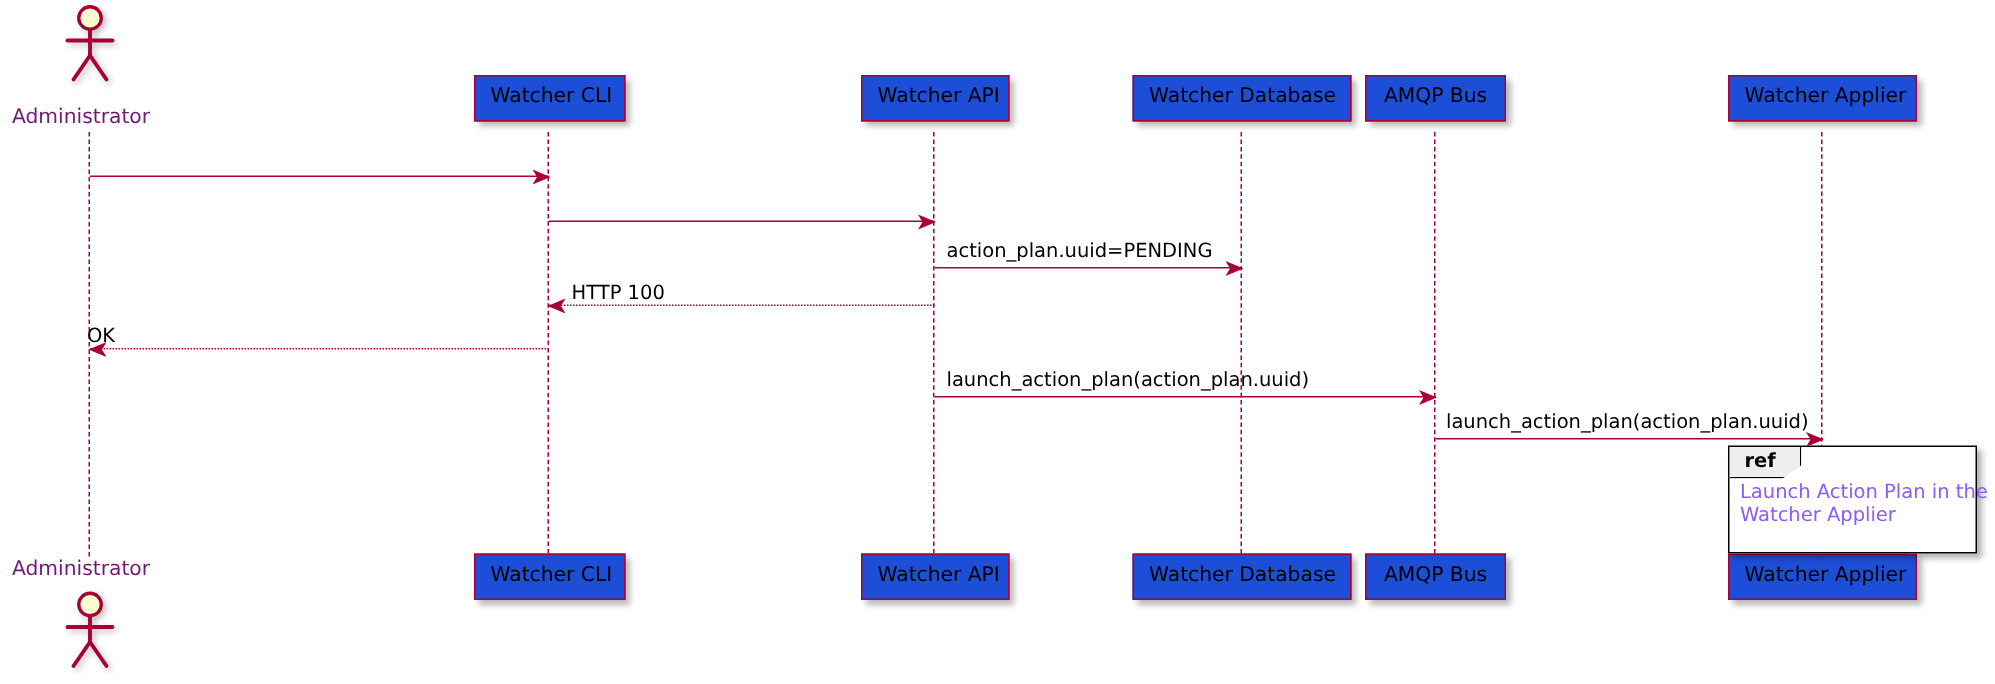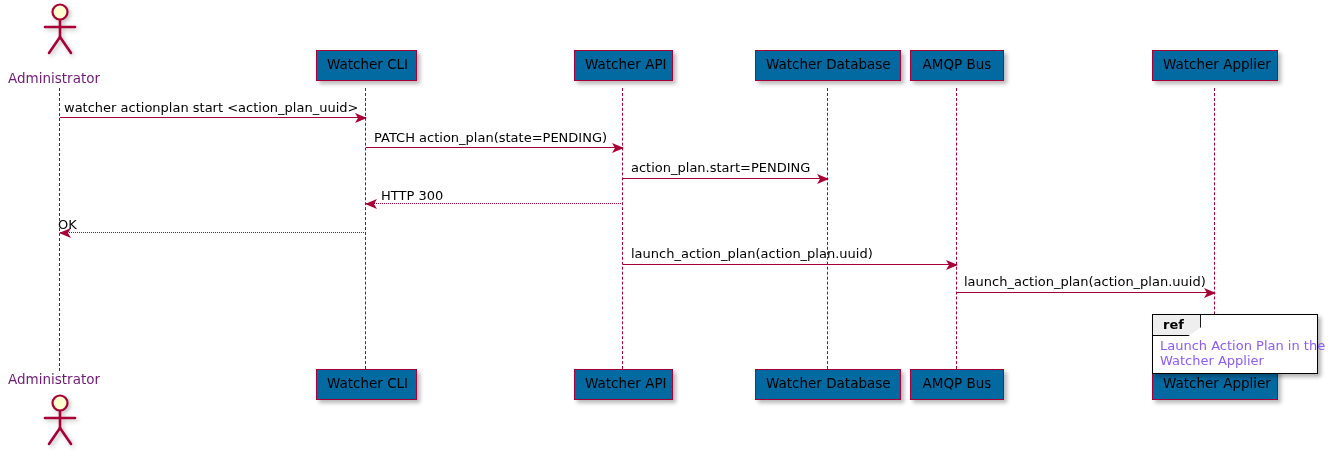--- a/index.html
+++ b/index.html
@@ -14,21 +14,21 @@
     position: relative;
     width: 1330px;
     height: 456px;
     background: #ffffff;
     overflow: hidden;
   }
   
   .participant {
     position: absolute;
     box-sizing: border-box;
-    background: #0369a1;
+    background: #1d4ed8;
     border: 1.5px solid #A80036;
     color: #000000;
     font-size: 13.5px;
     line-height: 1;
     text-align: center;
     padding: 7px 10px 8px 10px;
     white-space: nowrap;
     box-shadow: 3px 3px 4px rgba(0,0,0,0.28);
     z-index: 5;
   }
@@ -130,51 +130,49 @@
     <div class="participant" style="left: 755px; top: 50px; width: 146px;"><span>Watcher Database</span></div>
     <div class="participant" style="left: 755px; top: 369px; width: 146px;"><span>Watcher Database</span></div>
     <div class="participant" style="left: 910px; top: 50px; width: 94px;"><span>AMQP Bus</span></div>
     <div class="participant" style="left: 910px; top: 369px; width: 94px;"><span>AMQP Bus</span></div>
     <div class="participant" style="left: 1152px; top: 50px; width: 126px;"><span>Watcher Applier</span></div>
     <div class="participant" style="left: 1152px; top: 369px; width: 126px;"><span>Watcher Applier</span></div>
     <div class="msg-line" style="left: 60px; top: 117px; width: 306px;"></div>
     <svg width="12" height="12" viewBox="0 0 12 12" style="position: absolute; top: 111.5px; z-index: 4; left: 355px;">
       <polygon points="12,6 0,1 3,6 0,11" fill="#A80036"></polygon>
     </svg>
-    <div class="msg-label" style="left: 64px; top: 101px;">watcher actionplan start &lt;action_plan_uuid&gt;</div>
     <div class="msg-line" style="left: 366px; top: 147px; width: 257px;"></div>
     <svg width="12" height="12" viewBox="0 0 12 12" style="position: absolute; top: 141.5px; z-index: 4; left: 612px;">
       <polygon points="12,6 0,1 3,6 0,11" fill="#A80036"></polygon>
     </svg>
-    <div class="msg-label" style="left: 374px; top: 131px;">PATCH action_plan(state=PENDING)</div>
     <div class="msg-line" style="left: 623px; top: 178px; width: 205px;"></div>
     <svg width="12" height="12" viewBox="0 0 12 12" style="position: absolute; top: 172.5px; z-index: 4; left: 817px;">
       <polygon points="12,6 0,1 3,6 0,11" fill="#A80036"></polygon>
     </svg>
-    <div class="msg-label" style="left: 631px; top: 161px;">action_plan.start=PENDING</div>
+    <div class="msg-label" style="left: 631px; top: 161px;">action_plan.uuid=PENDING</div>
     <div class="msg-line dashed" style="left: 366px; top: 203px; width: 257px;"></div>
     <svg width="12" height="12" viewBox="0 0 12 12" style="position: absolute; top: 197.5px; z-index: 4; left: 365px;">
       <polygon points="0,6 12,1 9,6 12,11" fill="#A80036"></polygon>
     </svg>
-    <div class="msg-label" style="left: 381px; top: 189px;">HTTP 300</div>
+    <div class="msg-label" style="left: 381px; top: 189px;">HTTP 100</div>
     <div class="msg-line dashed" style="left: 60px; top: 232px; width: 306px;"></div>
     <svg width="12" height="12" viewBox="0 0 12 12" style="position: absolute; top: 226.5px; z-index: 4; left: 59px;">
       <polygon points="0,6 12,1 9,6 12,11" fill="#A80036"></polygon>
     </svg>
     <div class="msg-label" style="left: 58px; top: 218px;">OK</div>
     <div class="msg-line" style="left: 623px; top: 264px; width: 334px;"></div>
     <svg width="12" height="12" viewBox="0 0 12 12" style="position: absolute; top: 258.5px; z-index: 4; left: 946px;">
       <polygon points="12,6 0,1 3,6 0,11" fill="#A80036"></polygon>
     </svg>
     <div class="msg-label" style="left: 631px; top: 247px;">launch_action_plan(action_plan.uuid)</div>
     <div class="msg-line" style="left: 957px; top: 292px; width: 258px;"></div>
     <svg width="12" height="12" viewBox="0 0 12 12" style="position: absolute; top: 286.5px; z-index: 4; left: 1204px;">
       <polygon points="12,6 0,1 3,6 0,11" fill="#A80036"></polygon>
     </svg>
     <div class="msg-label" style="left: 964px; top: 275px;">launch_action_plan(action_plan.uuid)</div>
-    <div class="ref-box" style="left: 1152px; top: 297px; width: 166px; height: 60px; margin-top: 17px;">
+    <div class="ref-box" style="left: 1152px; top: 297px; width: 166px; height: 72px;">
       <div class="ref-tab">ref</div>
       <div class="ref-text">
         <div>Launch Action Plan in the</div>
         <div>Watcher Applier</div>
       </div>
     </div>
   </div>
 
 </body></html>

